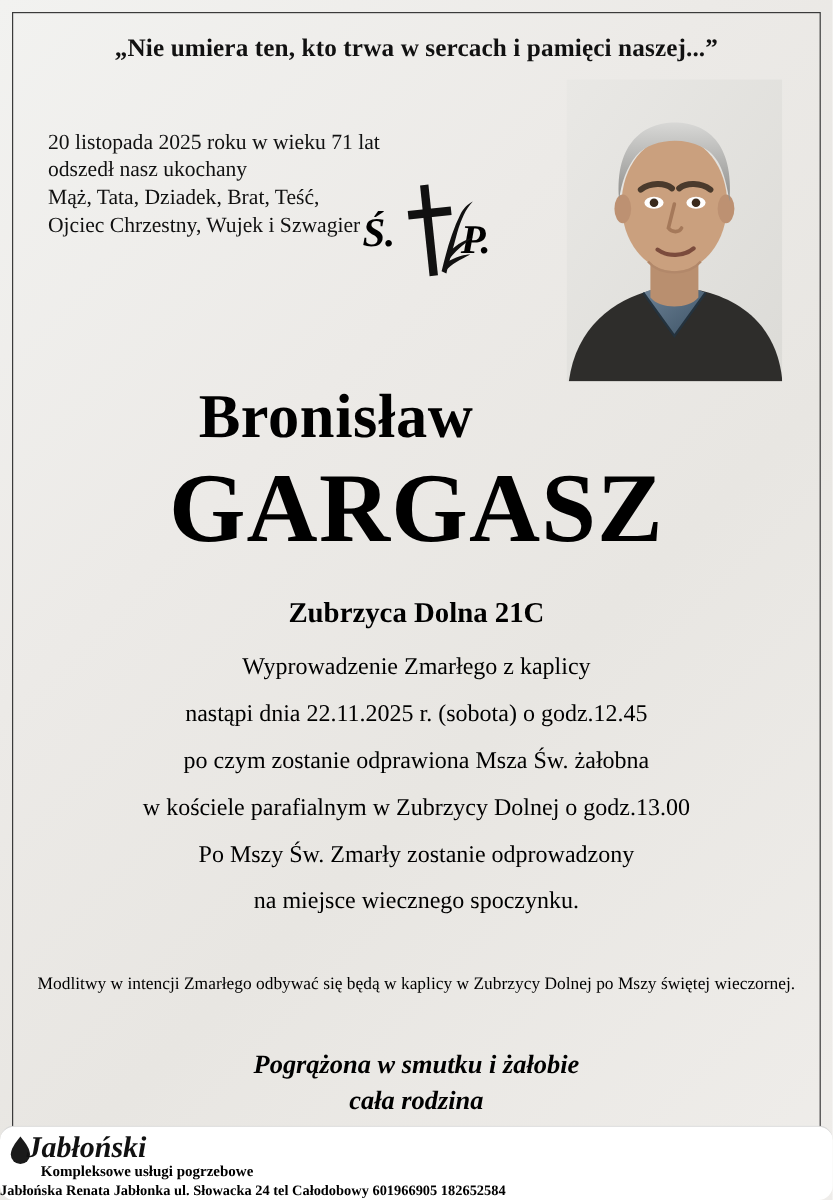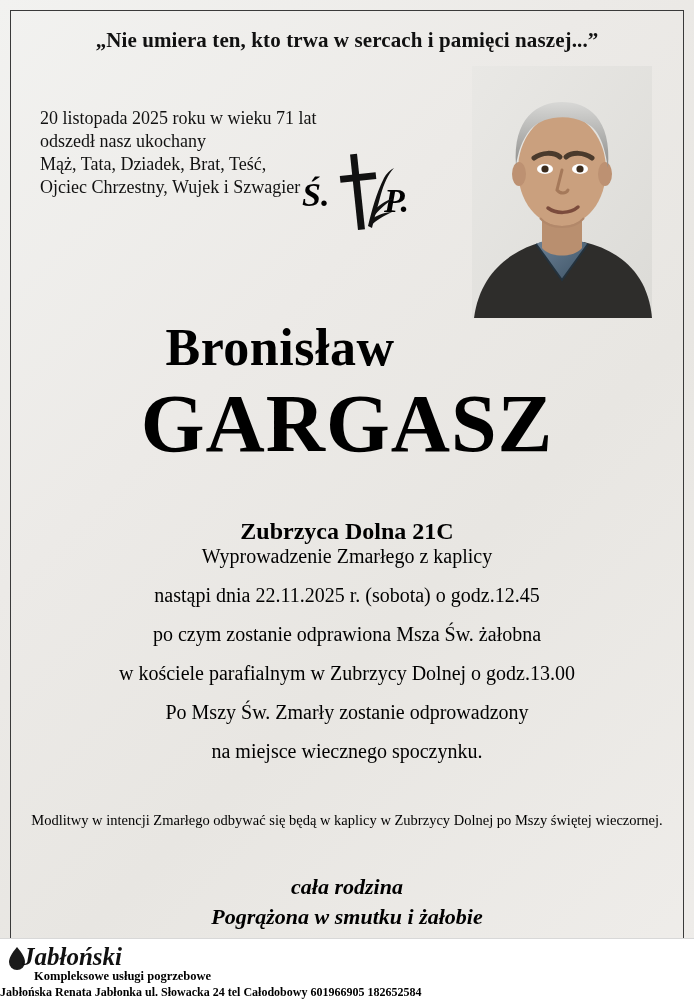--- a/index.html
+++ b/index.html
@@ -88,21 +88,20 @@
     letter-spacing: 1px;
     line-height: 92px;
   }
   .address {
     position: absolute;
     left: 0; top: 498px;
     width: 694px;
     text-align: center;
     font-size: 24px;
     font-weight: bold;
-    margin-top: 20px;
   }
   
   .ceremony {
     position: absolute;
     left: 0; top: 537px;
     width: 694px;
     text-align: center;
     font-size: 20px;
     line-height: 39px;
   }
@@ -125,20 +124,21 @@
     line-height: 30px;
   }
   
   .footer {
     position: absolute;
     left: 0; bottom: 0;
     width: 694px;
     height: 62px;
     background: #ffffff;
     border-top: 1px solid #d8d8d8;
+    border-radius: 12px;
   }
   .footer-logo {
     position: absolute;
     left: 22px; top: 4px;
     font-family: "Liberation Serif", serif;
     font-style: italic;
     font-weight: bold;
     font-size: 25px;
     color: #111;
   }
@@ -246,22 +246,22 @@
     <div>nastąpi dnia 22.11.2025 r. (sobota) o godz.12.45</div>
     <div>po czym zostanie odprawiona Msza Św. żałobna</div>
     <div>w kościele parafialnym w Zubrzycy Dolnej o godz.13.00</div>
     <div>Po Mszy Św. Zmarły zostanie odprowadzony</div>
     <div>na miejsce wiecznego spoczynku.</div>
   </div>
 
   <div class="prayer">Modlitwy w intencji Zmarłego odbywać się będą w kaplicy w Zubrzycy Dolnej po Mszy świętej wieczornej.</div>
 
   <div class="farewell">
+    <div>Pogrążona w smutku i żałobie</div>
     <div>cała rodzina</div>
-    <div>Pogrążona w smutku i żałobie</div>
   </div>
 
   <div class="footer">
     <svg class="logo-mark" width="26" height="26" viewBox="0 0 26 26">
       <path d="M13 2 C8 8 5 13 5 17 a8 8 0 0 0 16 0 c0-4-3-9-8-15z" fill="#1a1a1a"></path>
     </svg>
     <div class="footer-logo">Jabłoński</div>
     <div class="footer-sub">Kompleksowe usługi pogrzebowe</div>
     <div class="footer-contact">Jabłońska Renata Jabłonka ul. Słowacka 24 tel Całodobowy 601966905  182652584</div>
   </div>

